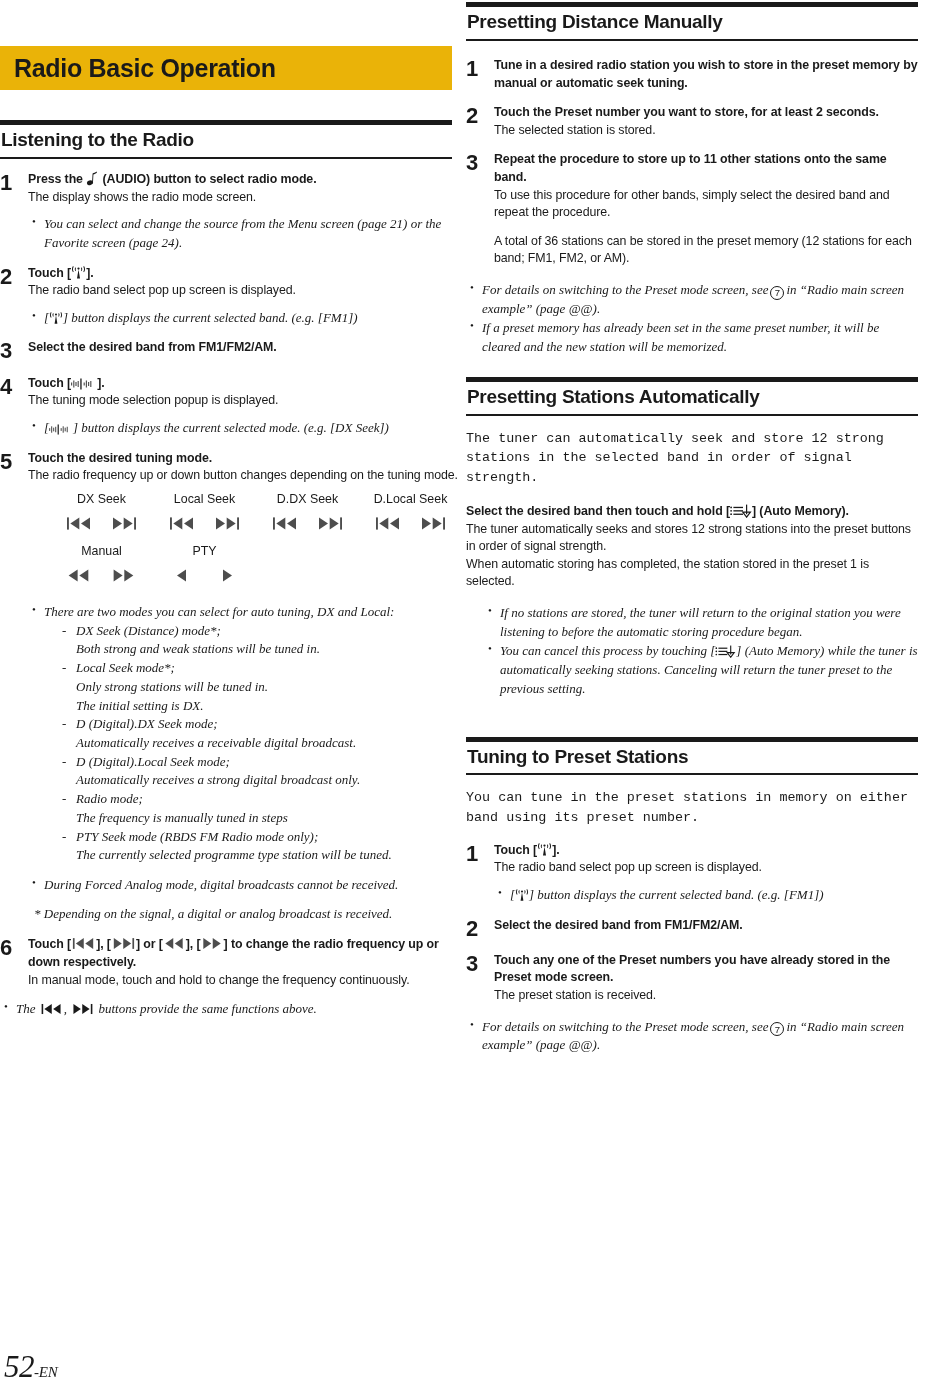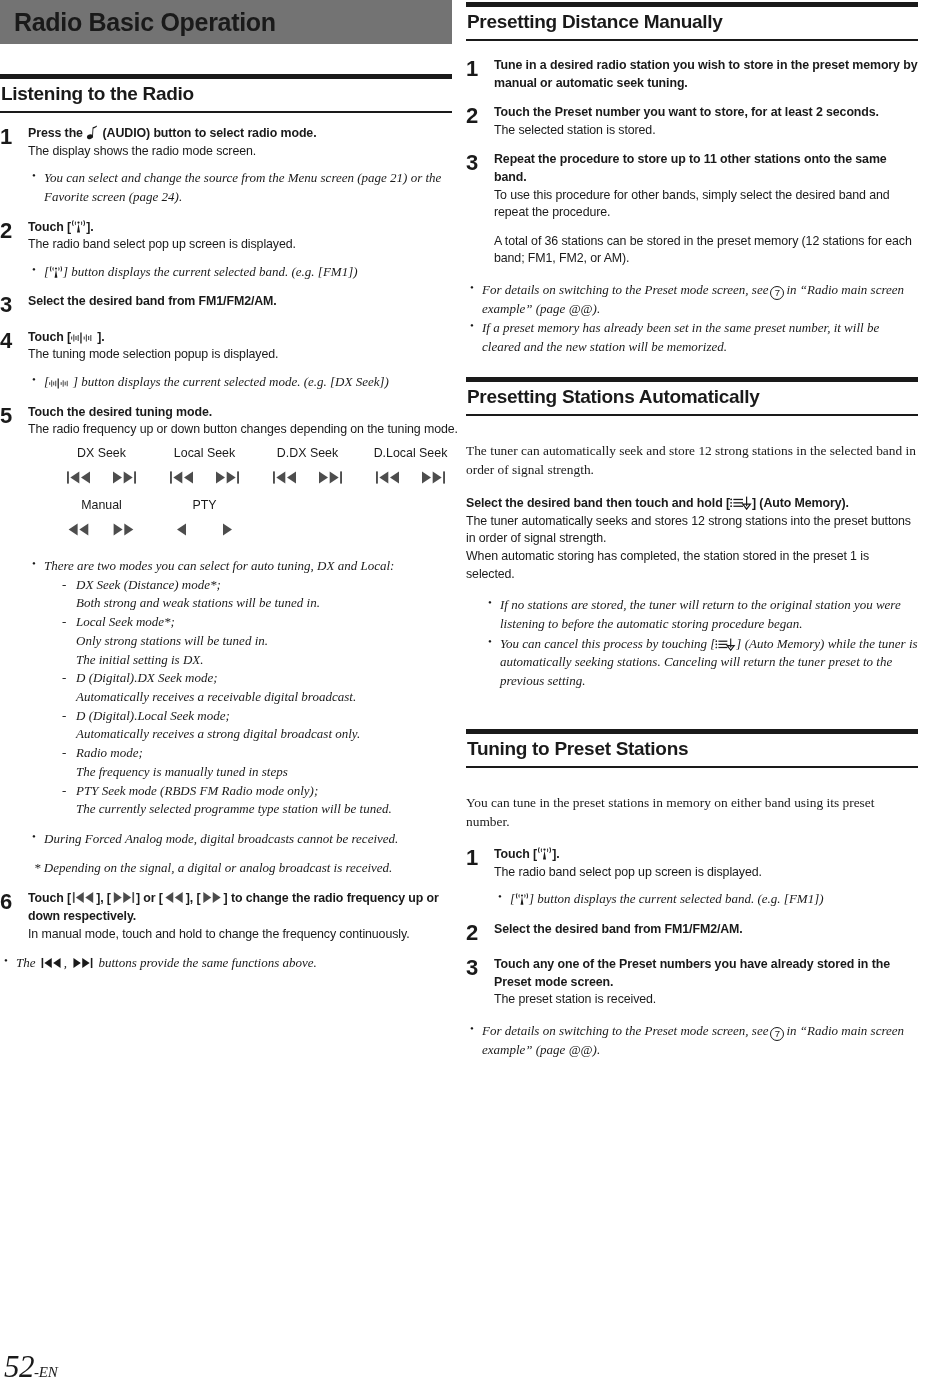--- a/index.html
+++ b/index.html
@@ -19,25 +19,26 @@
   .col {
     position: absolute;
     top: 0;
     width: 452px;
   }
   .col-left  { left: 0px; }
   .col-right { left: 466px; }
 
   
   .chapter-bar {
-    background: #737373;
+    background: #eab308;
     height: 44px;
     display: flex;
     align-items: center;
     padding-left: 14px;
+    margin-top: 46px;
   }
   .chapter-bar .title {
     font-size: 25px;
     font-weight: bold;
     letter-spacing: -0.3px;
     color: #1a1a1a;
   }
   .section-head {
     border-top: 5px solid #1a1a1a;
     border-bottom: 2.5px solid #1a1a1a;
@@ -73,24 +74,24 @@
   .step-desc {
     font-size: 12.4px;
     line-height: 1.42;
     letter-spacing: -0.1px;
     font-weight: normal;
   }
   .step-desc.spaced { margin-top: 11px; }
 
   
   .para {
-    font-family: Liberation Serif, serif;
+    font-family: Liberation Mono, monospace;
     font-size: 13.4px;
     line-height: 1.47;
-    margin-top: 25px;
+    margin-top: 13px;
   }
 
   
   ul.notes {
     list-style: none;
     margin: 9px 0 0 0;
     padding: 0;
   }
   ul.notes > li {
     font-family: "Liberation Serif", serif;

